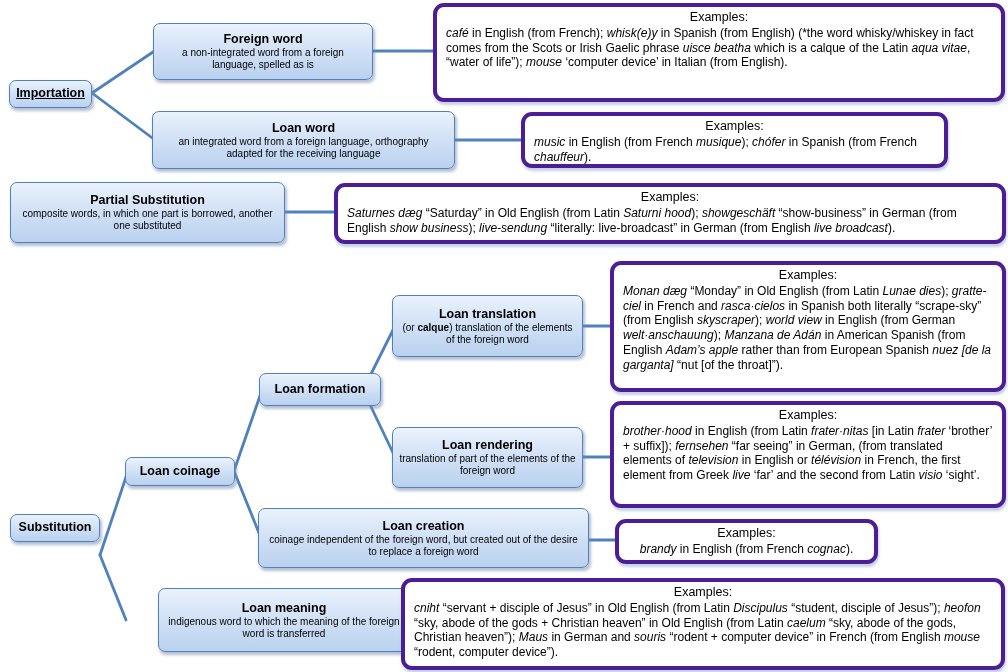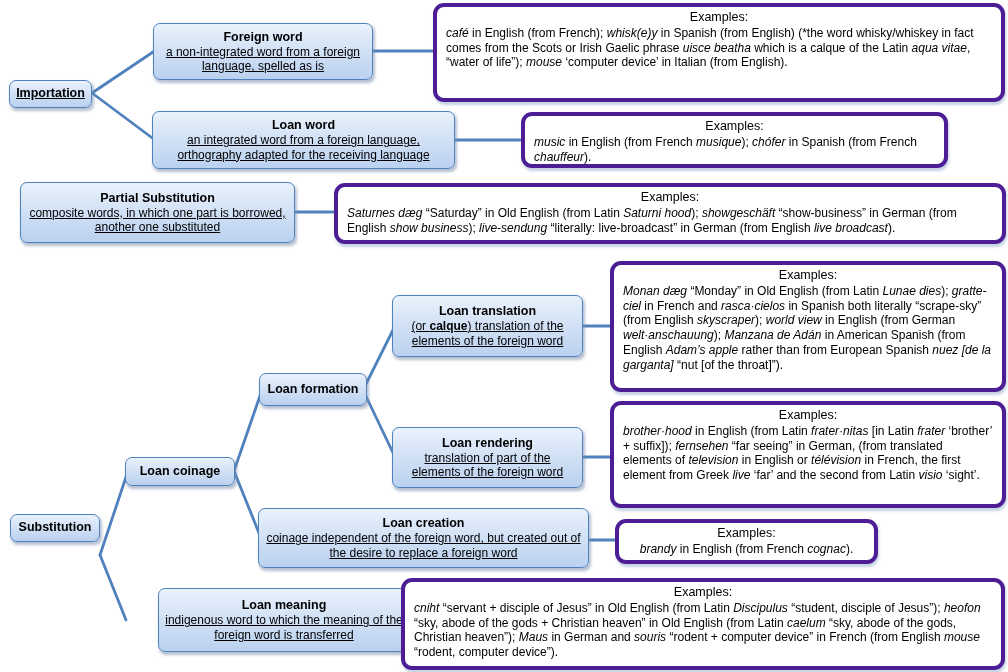--- a/index.html
+++ b/index.html
@@ -8,21 +8,21 @@
   .canvas{position:absolute;left:0;top:0;width:1008px;height:672px;}
   svg.connectors{position:absolute;left:0;top:0;z-index:1;}
   svg.connectors line{stroke:#4f81bd;stroke-width:2.8;stroke-linecap:round;}
   .node{position:absolute;z-index:2;box-sizing:border-box;
         background:linear-gradient(180deg,#eaf2fc 0%,#d3e2f6 45%,#bad1ef 100%);
         border:1.4px solid #4f81bd;border-radius:7px;
         box-shadow:1.5px 2.5px 3px rgba(120,140,170,.55);
         display:flex;flex-direction:column;justify-content:center;
         text-align:center;padding:13px 6px;}
   .node-title{font-weight:bold;font-size:12.5px;line-height:1.22;}
-  .node-body{font-size:12px;line-height:1.18;text-decoration:underline;}
+  .node-body{font-size:10px;line-height:1.18;}
   .examples{position:absolute;z-index:2;box-sizing:border-box;background:#ffffff;
         border:4px solid #4c1d95;border-radius:11px;
         box-shadow:1px 2.5px 2.5px rgba(140,165,200,.5);
         padding:3px 9px 3px 9px;}
   .examples-heading{text-align:center;font-size:12.5px;line-height:1.25;}
   .examples-body{font-size:12px;line-height:1.24;text-align:left;}
 </style>
 </head>
 <body>
 
@@ -53,31 +53,31 @@
   <div class="node" style="left:153px;top:23px;width:220px;height:57px;">
     <div class="node-title">Foreign word</div>
     <div class="node-body">a non-integrated word from a foreign language, spelled as is</div>
   </div>
 
   <div class="node" style="left:152px;top:111px;width:303px;height:58px;">
     <div class="node-title">Loan word</div>
     <div class="node-body">an integrated word from a foreign language, orthography adapted for the receiving language</div>
   </div>
 
-  <div class="node" style="left:20px;top:182px;width:275px;height:61px;">
+  <div class="node" style="left:10px;top:182px;width:275px;height:61px;">
     <div class="node-title">Partial Substitution</div>
     <div class="node-body">composite words, in which one part is borrowed, another one substituted</div>
   </div>
 
   <div class="node" style="left:392px;top:295px;width:191px;height:62px;">
     <div class="node-title">Loan translation</div>
     <div class="node-body">(or <b>calque</b>) translation of the elements of the foreign word</div>
   </div>
 
-  <div class="node" style="left:259px;top:373px;width:108px;height:33px;align-items:center;">
+  <div class="node" style="left:259px;top:373px;width:122px;height:33px;align-items:center;">
     <div class="node-title">Loan formation</div>
   </div>
 
   <div class="node" style="left:125px;top:457px;width:110px;height:29px;">
     <div class="node-title">Loan coinage</div>
   </div>
 
   <div class="node" style="left:392px;top:427px;width:191px;height:61px;">
     <div class="node-title">Loan rendering</div>
     <div class="node-body">translation of part of the elements of the foreign word</div>

